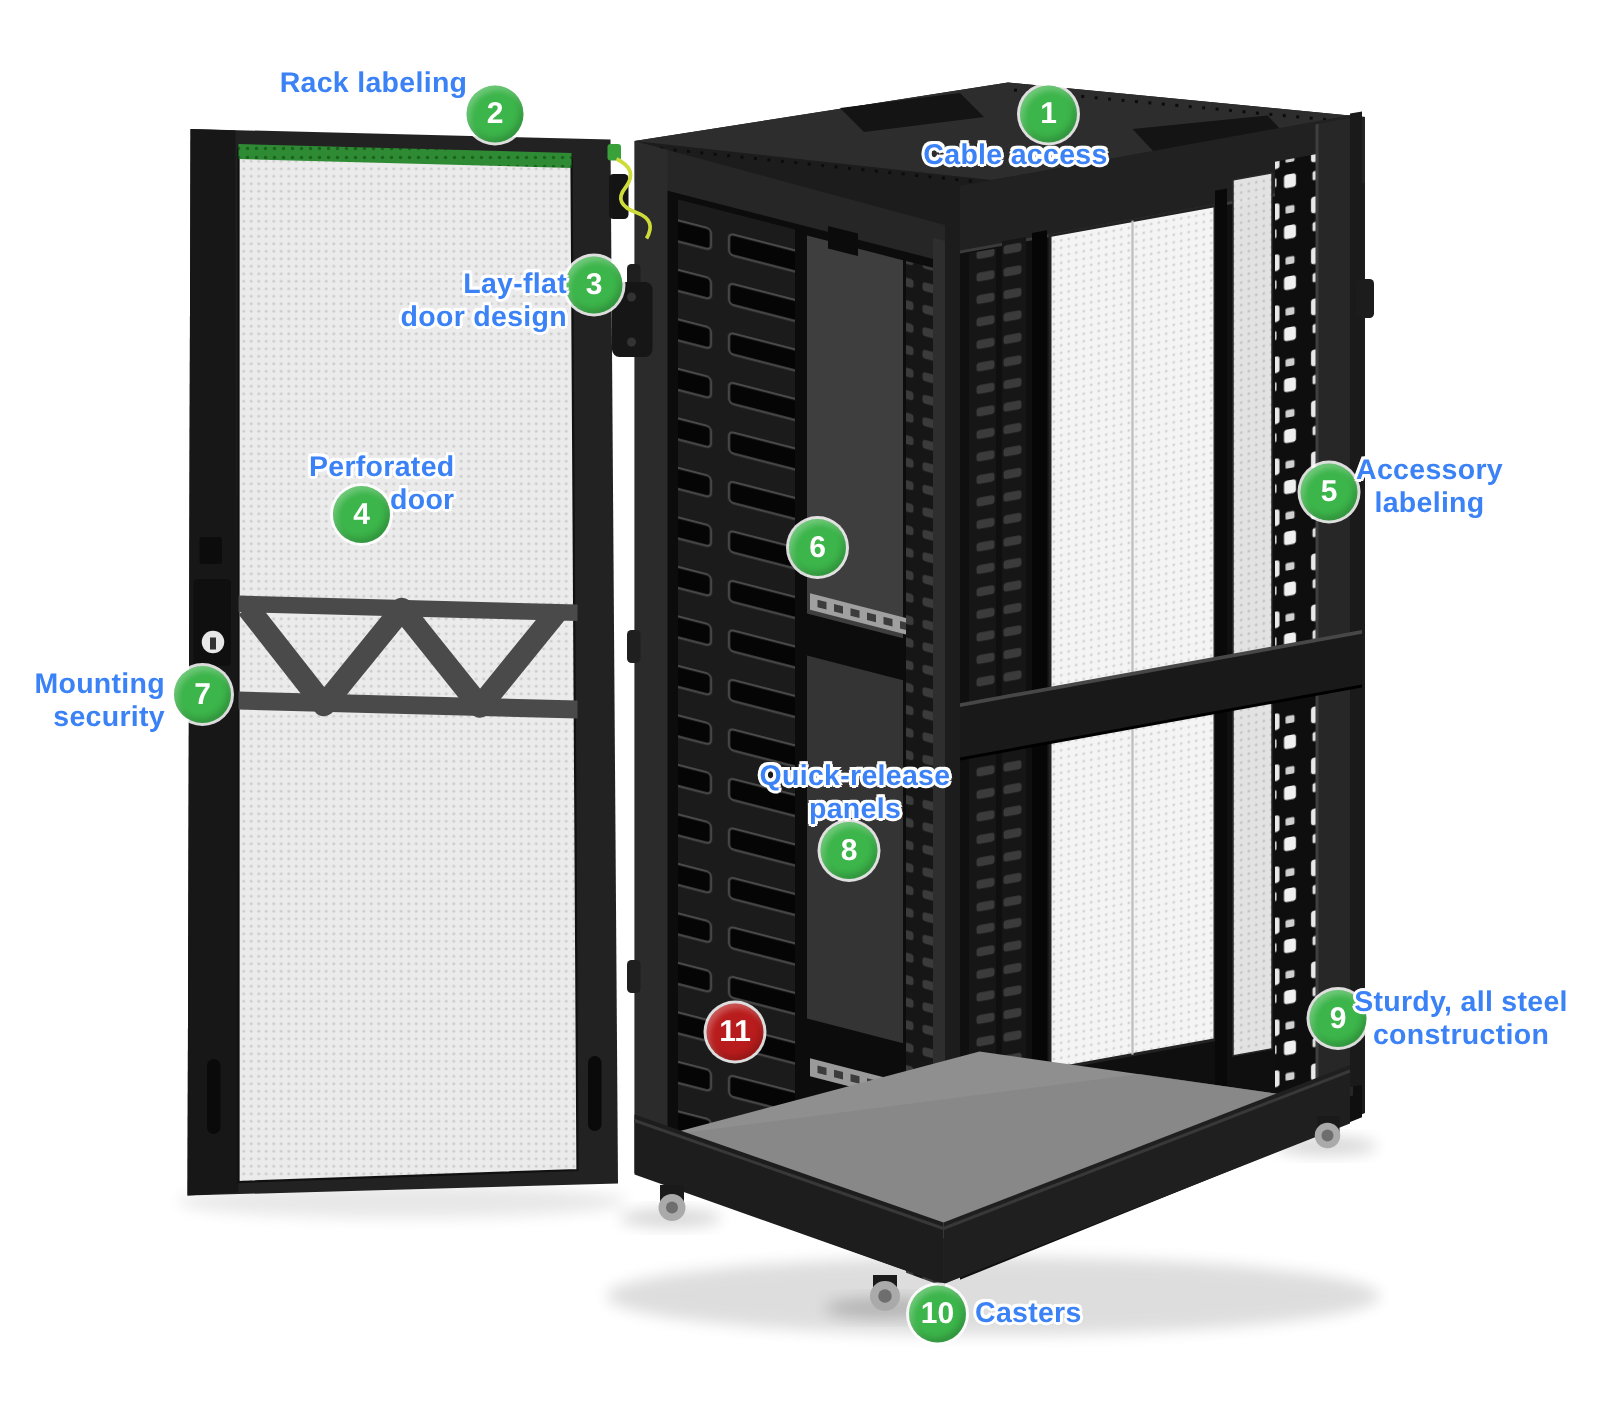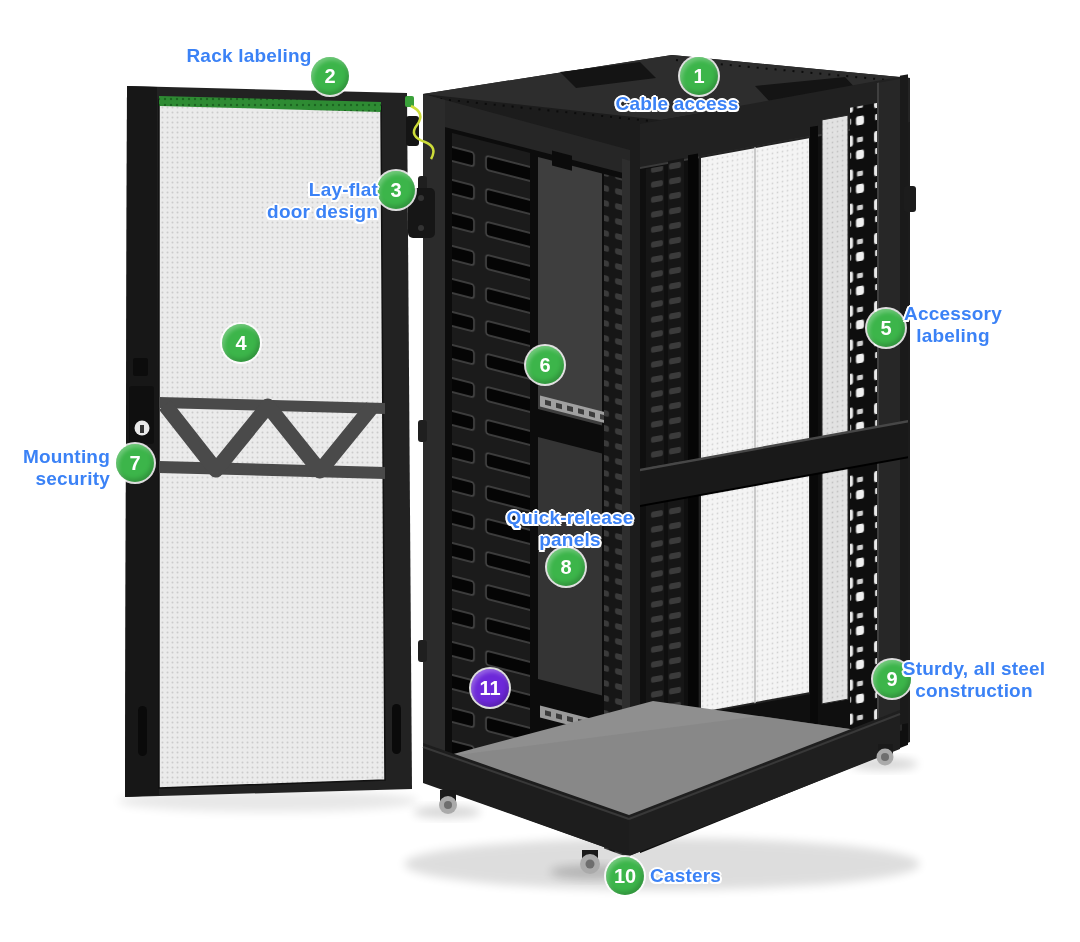--- a/index.html
+++ b/index.html
@@ -205,20 +205,22 @@
   <div class="callout-label ta-c" style="left:597px;top:93px;width:160px">Cable access</div>
 
   <div class="badge" style="left: 311px; top: 57px; background-color: rgb(60, 181, 74);">2</div>
   <div class="callout-label ta-c" style="left:169px;top:45px;width:160px">Rack labeling</div>
 
   <div class="badge" style="left: 377px; top: 171px; background-color: rgb(60, 181, 74);">3</div>
   <div class="callout-label ta-r" style="left:218px;top:179px;width:160px">Lay-flat
 door design</div>
 
   <div class="badge" style="left: 222px; top: 324px; background-color: rgb(60, 181, 74);">4</div>
+  <div class="callout-label ta-r" style="left:143px;top:301px;width:160px">Perforated
+door</div>
 
   <div class="badge" style="left: 867px; top: 309px; background-color: rgb(60, 181, 74);">5</div>
   <div class="callout-label ta-c" style="left:873px;top:303px;width:160px">Accessory
 labeling</div>
 
   <div class="badge" style="left: 526px; top: 346px; background-color: rgb(60, 181, 74);">6</div>
 
   <div class="badge" style="left: 116px; top: 444px; background-color: rgb(60, 181, 74);">7</div>
   <div class="callout-label ta-r" style="left:0px;top:446px;width:110px">Mounting
 security</div>
@@ -227,15 +229,15 @@
   <div class="callout-label ta-c" style="left:480px;top:507px;width:180px">Quick-release
 panels</div>
 
   <div class="badge" style="left: 873px; top: 660px; background-color: rgb(60, 181, 74);">9</div>
   <div class="callout-label ta-c" style="left:884px;top:658px;width:180px">Sturdy, all steel
 construction</div>
 
   <div class="badge" style="left: 606px; top: 857px; background-color: rgb(60, 181, 74);">10</div>
   <div class="callout-label ta-l" style="left:650px;top:865px;width:120px">Casters</div>
 
-  <div class="badge" style="left: 471px; top: 669px; background-color: #6d28d9;">11</div>
+  <div class="badge" style="left: 471px; top: 669px; background-color: #b91c1c;">11</div>
 
 </div>
 
 </body></html>

